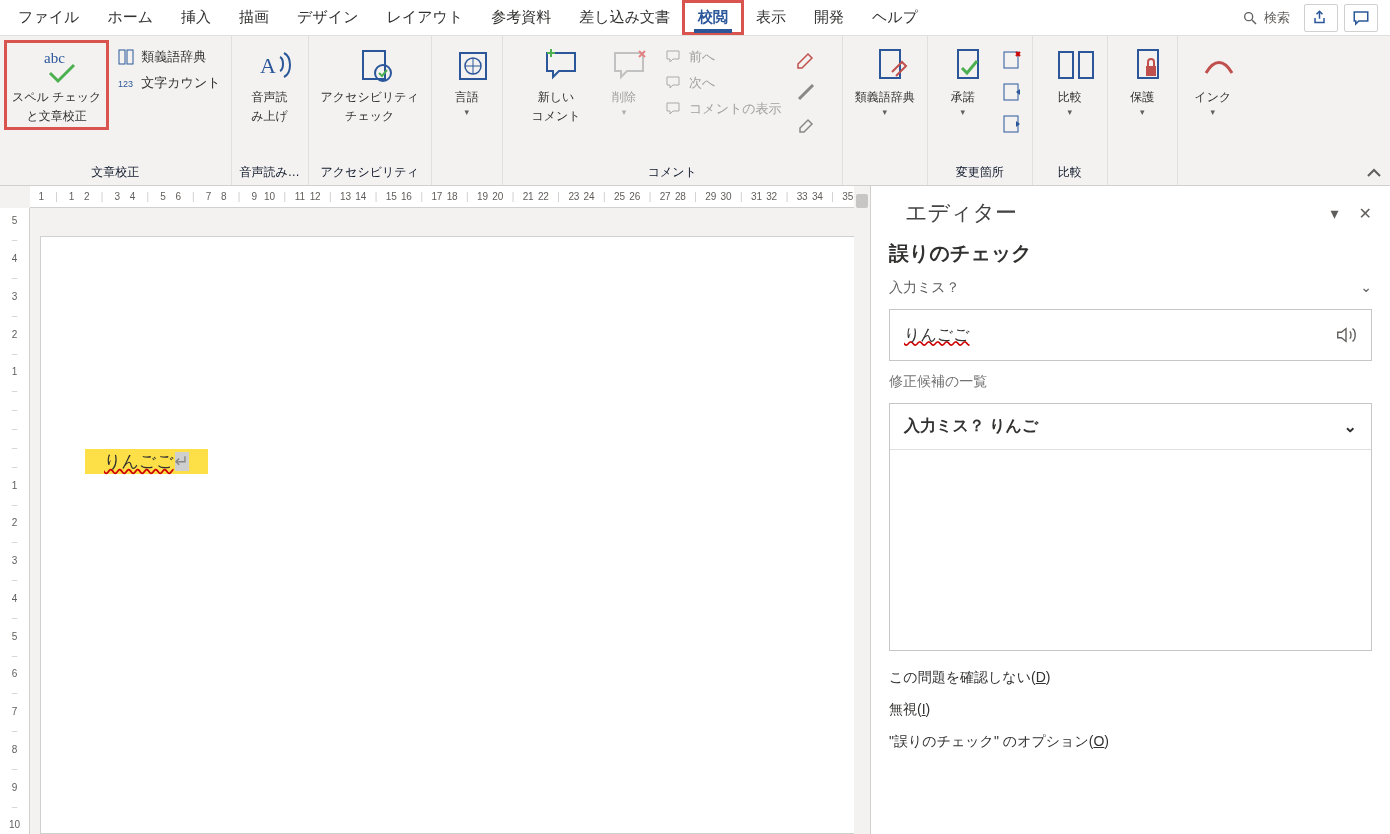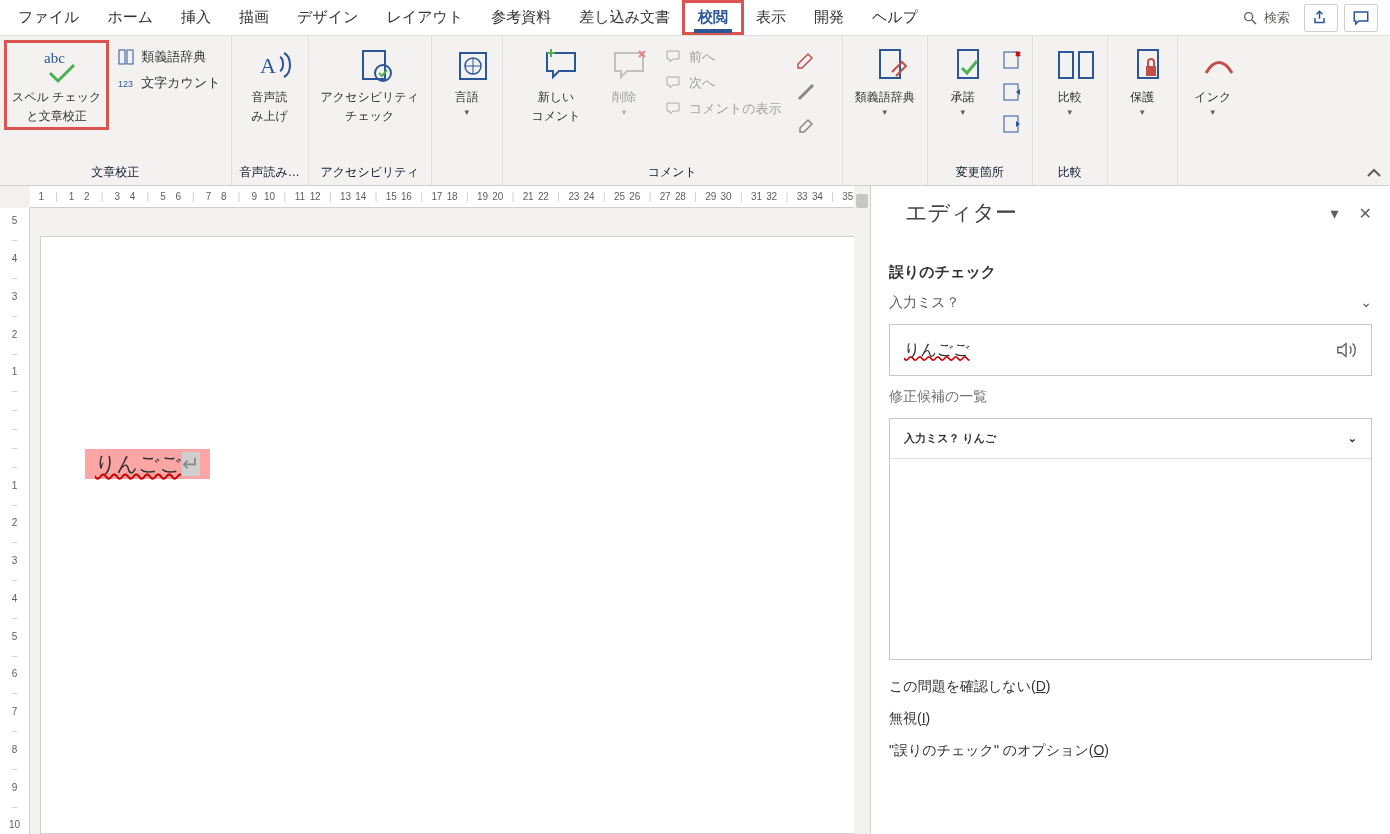--- a/index.html
+++ b/index.html
@@ -183,23 +183,23 @@
   top: 50px;
   right: 12px;
   bottom: 0;
   background: #fff;
   border: 1px solid #d2d0ce;
 }
 .doc-text {
   position: absolute;
   top: 212px;
   left: 44px;
-  font-size: 21px;
-  background: #fca5a5;
-  padding: 1px 10px;
+  font-size: 17px;
+  background: #fde047;
+  padding: 1px 19px;
   font-family: "Yu Mincho", serif;
 }
 .doc-text .wavy {
   text-decoration-line: underline;
   text-decoration-style: wavy;
   text-decoration-color: #c00;
 }
 .doc-text .para-mark { color: #888; background: #cfcfcf; margin-left:1px;}
 .scrollbar-v {
   position: absolute;
@@ -224,21 +224,21 @@
   display: flex;
   align-items: center;
   justify-content: space-between;
 }
 .panel-title {
   font-size: 22px;
   color: #444;
   margin-left: 16px;
 }
 .panel-header-icons { display:flex; gap:20px; color:#605e5c; font-size:16px; }
-.panel-section-title { font-size: 15px; font-weight: 600; margin-top: 23px; }
+.panel-section-title { font-size: 20px; font-weight: 600; }
 .panel-subtitle {
   display: flex;
   justify-content: space-between;
   color: #605e5c;
   font-size: 14px;
 }
 .word-box {
   border: 1px solid #c8c6c4;
   padding: 14px 14px;
   display: flex;
@@ -259,21 +259,21 @@
 .suggest-box {
   border: 1px solid #c8c6c4;
 }
 .suggest-head {
   padding: 12px 14px;
   display: flex;
   justify-content: space-between;
   align-items: center;
   border-bottom: 1px solid #e1dfdd;
   font-weight: 600;
-  font-size: 11px;
+  font-size: 16px;
 }
 .suggest-body {
   height: 200px;
 }
 .panel-links {
   display: flex;
   flex-direction: column;
   gap: 14px;
   padding-top: 6px;
   font-size: 14px;

